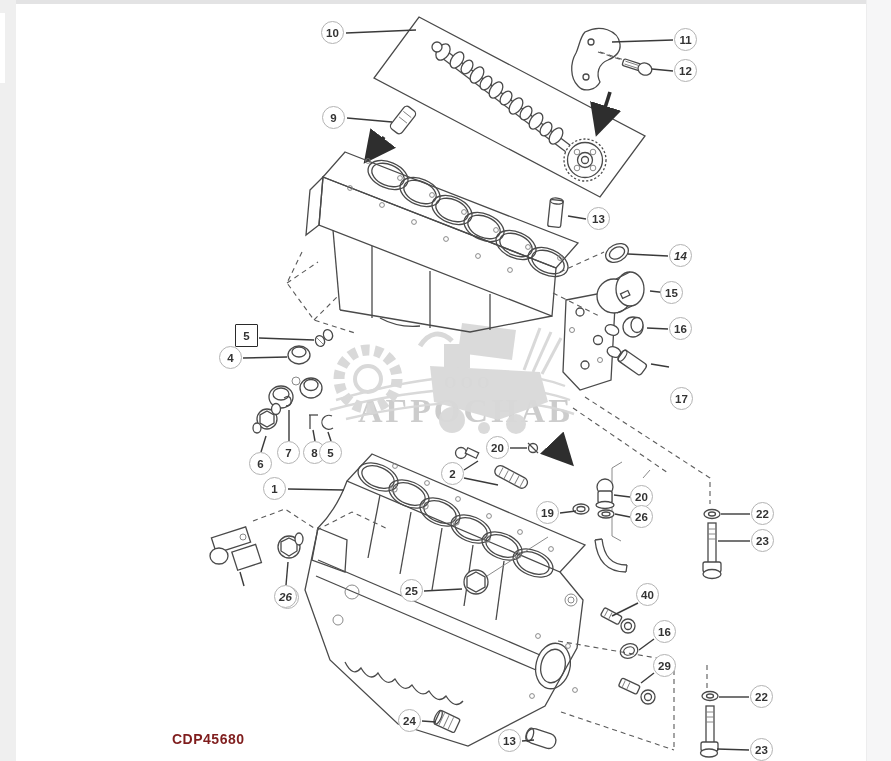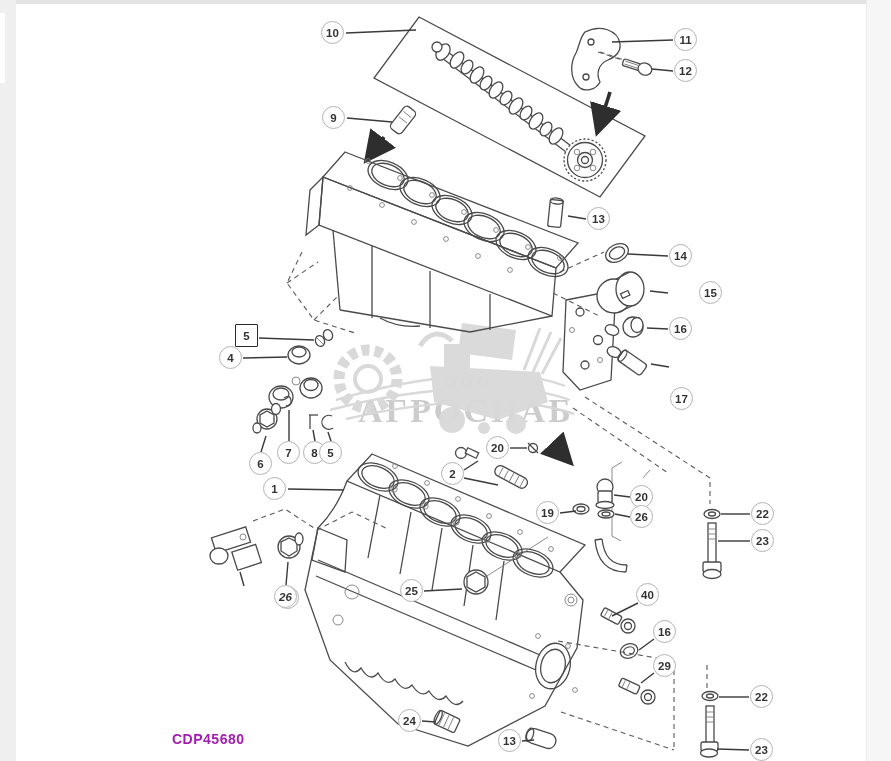--- a/index.html
+++ b/index.html
@@ -9,21 +9,21 @@
   .left-strip{position:absolute;left:0;top:0;width:16px;height:761px;background:#efefef;}
   .left-tab{position:absolute;left:0;top:13px;width:5px;height:70px;background:#ffffff;}
   .right-strip{position:absolute;left:866px;top:0;width:25px;height:761px;background:#f6f6f7;border-left:1px solid #ededee;}
   .canvas{position:absolute;left:16px;top:4px;width:850px;height:757px;background:#ffffff;}
   svg.draw{position:absolute;left:0;top:0;}
   .wm-ooo{position:absolute;left:444px;top:374px;font-family:"Liberation Serif",serif;
           font-size:16px;font-weight:bold;letter-spacing:4px;color:#cfcfcf;}
   .wm-name{position:absolute;left:358px;top:392px;font-family:"Liberation Serif",serif;
           font-size:34px;font-weight:bold;letter-spacing:3px;color:#cccccc;}
   .fig-code{position:absolute;left:172px;top:731px;font-size:14px;font-weight:bold;
-          color:#a21caf;letter-spacing:0.5px;}
+          color:#7f1d1d;letter-spacing:0.5px;}
   #callouts .callout{position:absolute;width:23px;height:23px;margin-left:-12px;margin-top:-12px;
           border-radius:50%;border:1.5px solid #b3b3b3;background:#ffffff;color:#333333;
           font-size:11.5px;font-weight:bold;display:flex;align-items:center;justify-content:center;
           box-sizing:border-box;cursor:pointer;}
   #callouts .callout.boxed{border-radius:1px;border:1.6px solid #2a2a2a;}
   
   .ln{stroke:#4a4a4a;stroke-width:1.3;fill:none;}
   .lnf{stroke:#4a4a4a;stroke-width:1.3;fill:#ffffff;}
   .thin{stroke:#7d7d7d;stroke-width:0.9;fill:none;}
   .dash{stroke:#5a5a5a;stroke-width:1.1;fill:none;stroke-dasharray:5 4;}
@@ -436,22 +436,22 @@
         <polyline points="522,741 534,740"></polyline>
       </g>
   </svg>
 
   <div id="callouts">
       <div class="callout" style="left: 333px; top: 33px;">10</div>
       <div class="callout" style="left: 334px; top: 118px;">9</div>
       <div class="callout" style="left: 686px; top: 40px;">11</div>
       <div class="callout" style="left: 686px; top: 71px;">12</div>
       <div class="callout" style="left: 599px; top: 219px;">13</div>
-      <div class="callout" style="left: 681px; top: 256px;">14</div>
-      <div class="callout" style="left: 711px; top: 293px;">15</div>
+      <div class="callout" style="left: 681px; top: 256px; font-style: italic;">14</div>
+      <div class="callout" style="left: 672px; top: 293px;">15</div>
       <div class="callout" style="left: 681px; top: 329px;">16</div>
       <div class="callout" style="left: 682px; top: 367px; margin-top: 20px;">17</div>
       <div class="callout boxed" style="left: 247px; top: 336px;">5</div>
       <div class="callout" style="left: 231px; top: 358px;">4</div>
       <div class="callout" style="left: 261px; top: 464px;">6</div>
       <div class="callout" style="left: 289px; top: 453px;">7</div>
       <div class="callout" style="left: 315px; top: 453px;">8</div>
       <div class="callout" style="left: 331px; top: 453px;">5</div>
       <div class="callout" style="left: 275px; top: 489px;">1</div>
       <div class="callout" style="left: 453px; top: 474px;">2</div>

